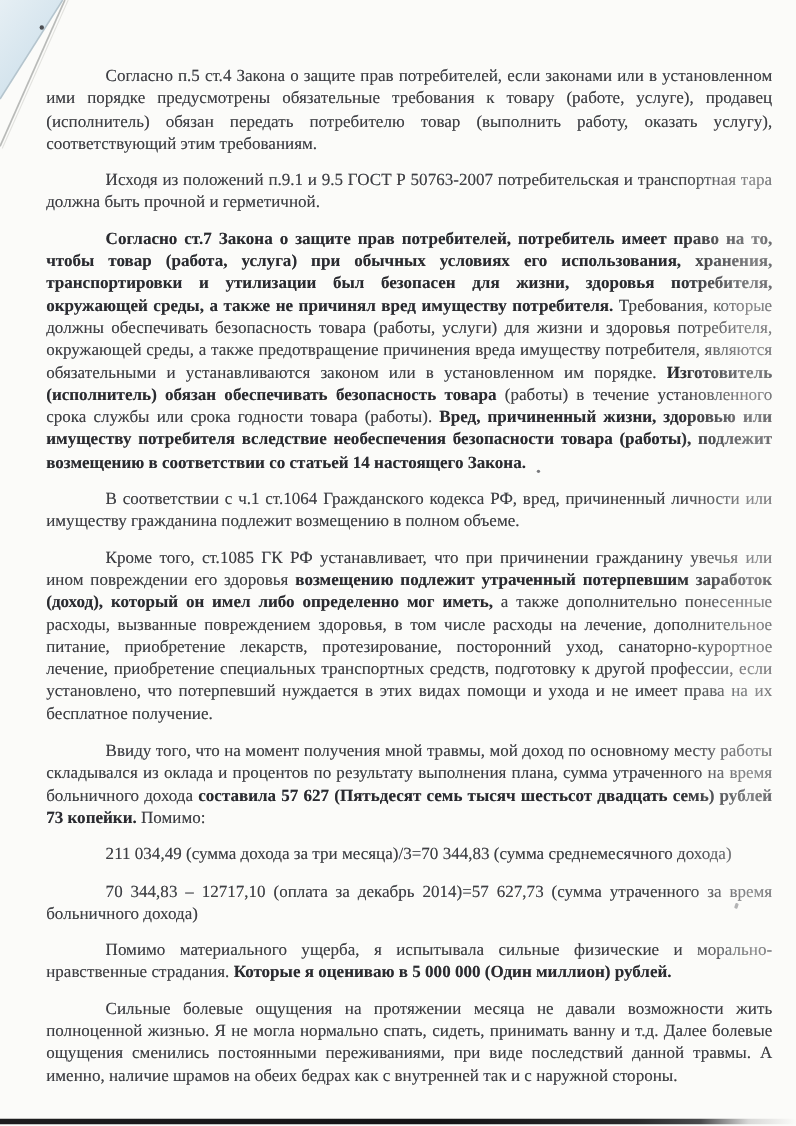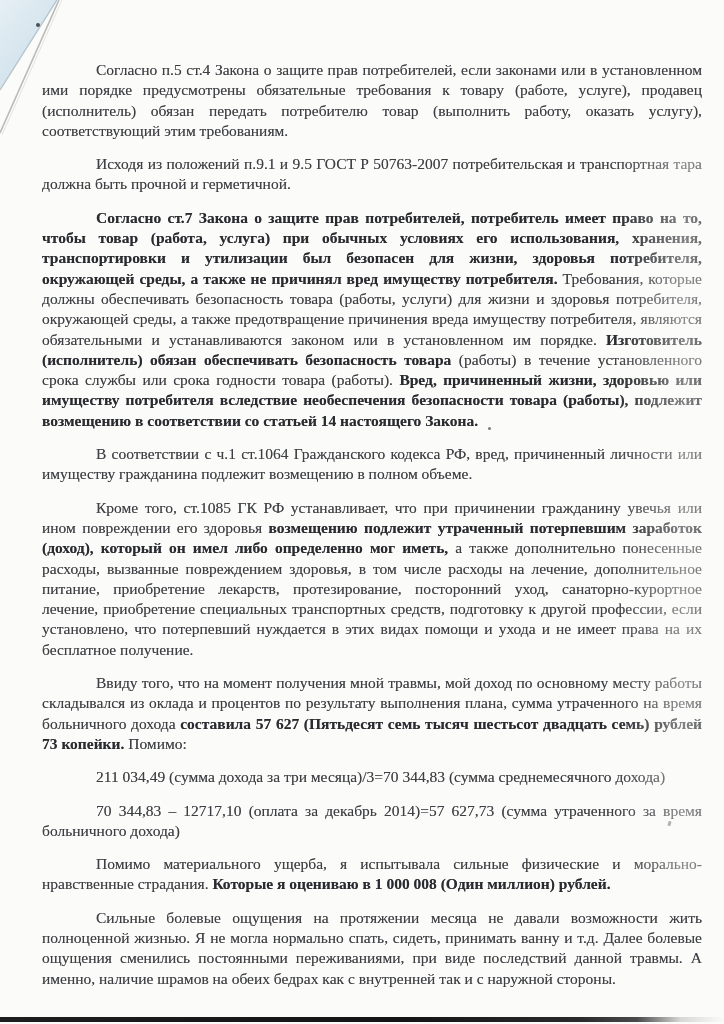--- a/index.html
+++ b/index.html
@@ -84,20 +84,20 @@
 
   <div class="doc-text" id="doc-text">
       <p><span>Согласно п.5 ст.4 Закона о защите прав потребителей, если законами или в установленном ими порядке предусмотрены обязательные требования к товару (работе, услуге), продавец (исполнитель) обязан передать потребителю товар (выполнить работу, оказать услугу), соответствующий этим требованиям.</span></p>
       <p><span>Исходя из положений п.9.1 и 9.5 ГОСТ Р 50763-2007 потребительская и транспортная тара должна быть прочной и герметичной.</span></p>
       <p><span class="b">Согласно ст.7 Закона о защите прав потребителей, потребитель имеет право на то, чтобы товар (работа, услуга) при обычных условиях его использования, хранения, транспортировки и утилизации был безопасен для жизни, здоровья потребителя, окружающей среды, а также не причинял вред имуществу потребителя.</span><span> Требования, которые должны обеспечивать безопасность товара (работы, услуги) для жизни и здоровья потребителя, окружающей среды, а также предотвращение причинения вреда имуществу потребителя, являются обязательными и устанавливаются законом или в установленном им порядке. </span><span class="b">Изготовитель (исполнитель) обязан обеспечивать безопасность товара</span><span> (работы) в течение установленного срока службы или срока годности товара (работы). </span><span class="b">Вред, причиненный жизни, здоровью или имуществу потребителя вследствие необеспечения безопасности товара (работы), подлежит возмещению в соответствии со статьей 14 настоящего Закона.</span></p>
       <p><span>В соответствии с ч.1 ст.1064 Гражданского кодекса РФ, вред, причиненный личности или имуществу гражданина подлежит возмещению в полном объеме.</span></p>
       <p><span>Кроме того, ст.1085 ГК РФ устанавливает, что при причинении гражданину увечья или ином повреждении его здоровья </span><span class="b">возмещению подлежит утраченный потерпевшим заработок (доход), который он имел либо определенно мог иметь,</span><span> а также дополнительно понесенные расходы, вызванные повреждением здоровья, в том числе расходы на лечение, дополнительное питание, приобретение лекарств, протезирование, посторонний уход, санаторно-курортное лечение, приобретение специальных транспортных средств, подготовку к другой профессии, если установлено, что потерпевший нуждается в этих видах помощи и ухода и не имеет права на их бесплатное получение.</span></p>
       <p><span>Ввиду того, что на момент получения мной травмы, мой доход по основному месту работы складывался из оклада и процентов по результату выполнения плана, сумма утраченного на время больничного дохода </span><span class="b">составила 57 627 (Пятьдесят семь тысяч шестьсот двадцать семь) рублей 73 копейки.</span><span> Помимо:</span></p>
       <p><span>211 034,49 (сумма дохода за три месяца)/3=70 344,83 (сумма среднемесячного дохода)</span></p>
       <p><span>70 344,83 – 12717,10 (оплата за декабрь 2014)=57 627,73 (сумма утраченного за время больничного дохода)</span></p>
-      <p><span>Помимо материального ущерба, я испытывала сильные физические и морально-нравственные страдания. </span><span class="b">Которые я оцениваю в 1 000 008 (Один миллион) рублей.</span></p>
+      <p><span>Помимо материального ущерба, я испытывала сильные физические и морально-нравственные страдания. </span><span class="b">Которые я оцениваю в 5 000 000 (Один миллион) рублей.</span></p>
       <p><span>Сильные болевые ощущения на протяжении месяца не давали возможности жить полноценной жизнью. Я не могла нормально спать, сидеть, принимать ванну и т.д. Далее болевые ощущения сменились постоянными переживаниями, при виде последствий данной травмы. А именно, наличие шрамов на обеих бедрах как с внутренней так и с наружной стороны.</span></p>
     </div>
 
   <div class="fade-right"></div>
   <div class="scan-edge"></div>
 
 </div>
 
 </body></html>

